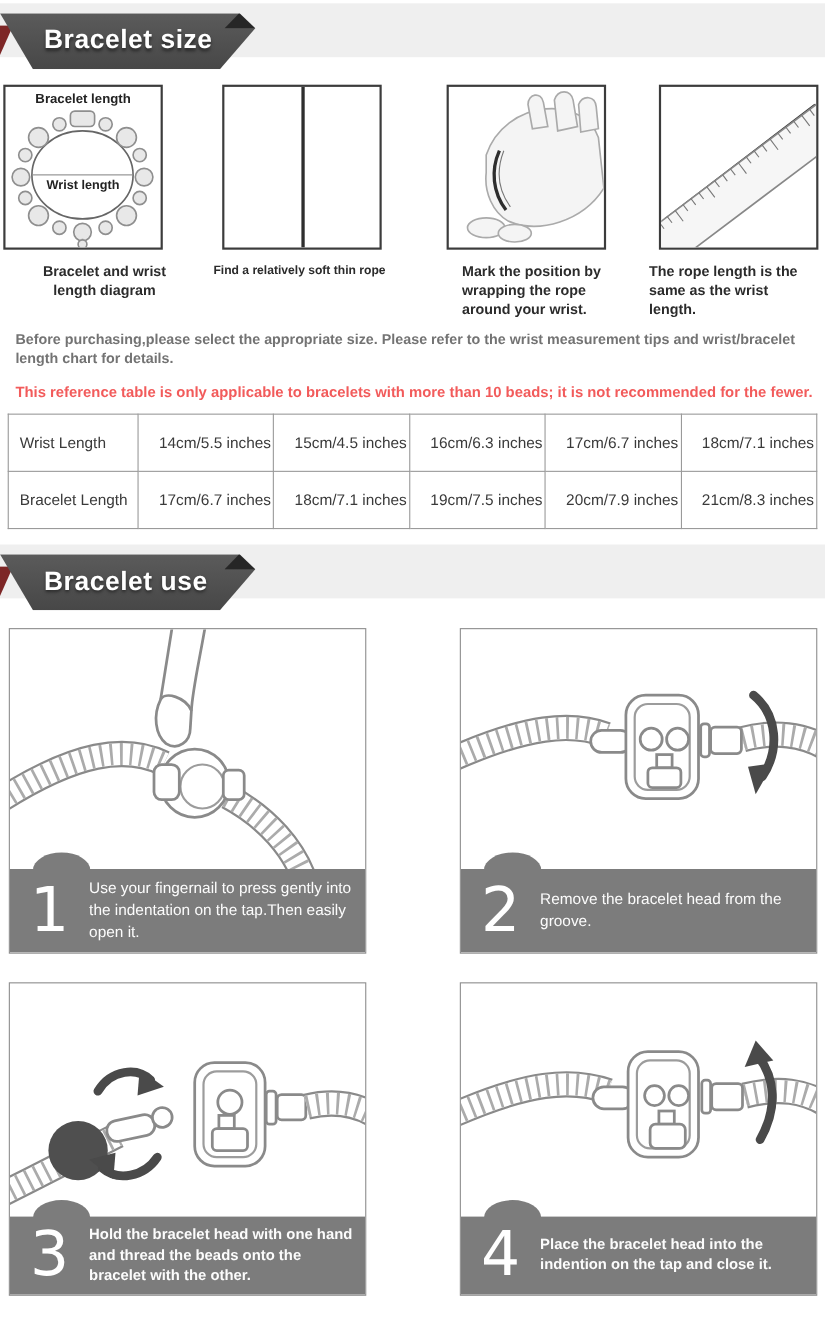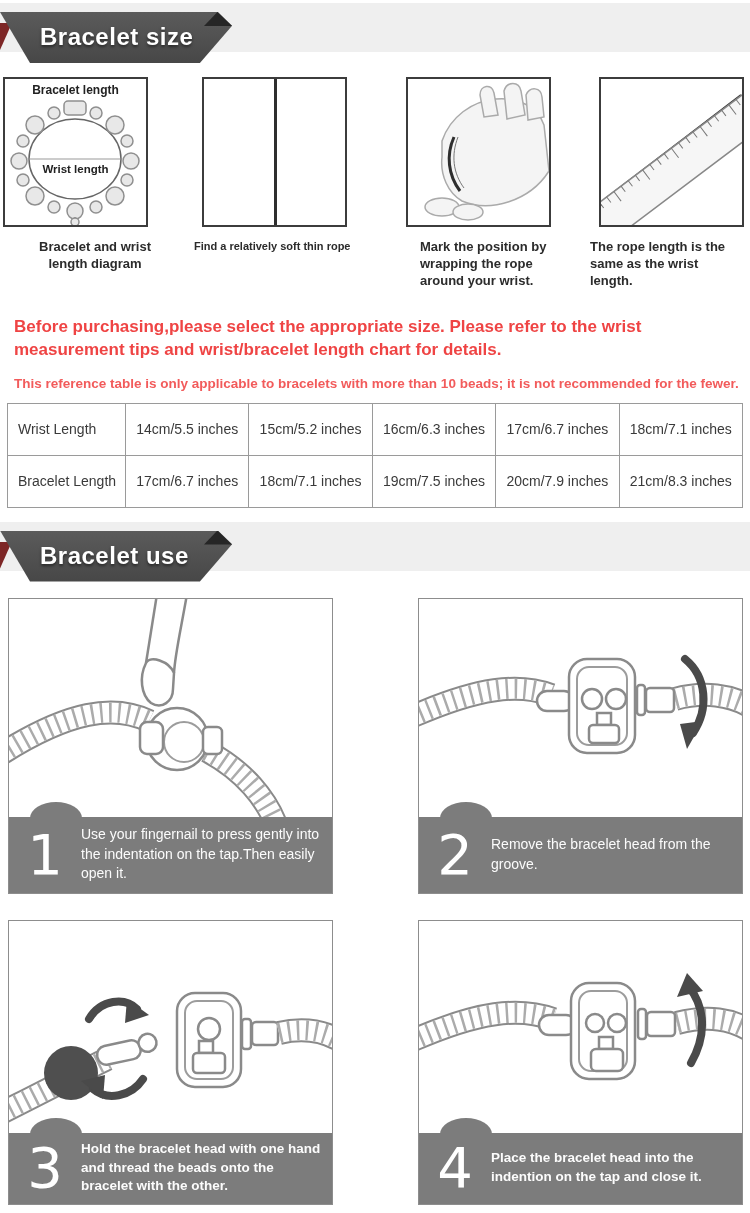--- a/index.html
+++ b/index.html
@@ -31,27 +31,27 @@
   .c2 .m-caption { width:180px; margin-left:2px; font-size:11px; }
   .c3 .m-caption { width:158px; margin-left:32px; }
   .c4 .m-caption { width:152px; margin-left:12px; }
   .diagram-label-top { position:absolute; top:4px; left:0; width:100%; text-align:center;
     font-size:12px; font-weight:bold; color:#222; }
   .diagram-label-inner { position:absolute; top:84px; left:0; width:100%; text-align:center;
     font-size:11.5px; font-weight:bold; color:#222; }
   .rope-line { position:absolute; left:70px; top:0; width:3px; height:100%; background:#2e2e2e; }
 
   
-  .intro { margin:26px 18px 0 14px; font-size:17px; font-weight:bold; color:#ef4444; line-height:1.35; }
+  .intro { margin:10px 18px 0 14px; font-size:13px; font-weight:bold; color:#737373; line-height:1.35; }
   .note { margin:14px 10px 0 14px; font-size:13.5px; font-weight:bold; color:#f25b5b; }
 
   
   .size-table { margin:12px 7px 0 7px; border-collapse:collapse; width:736px; table-layout:fixed; }
   .size-table td { border:1px solid #9a9a9a; height:52px; font-size:14px; color:#3a3a3a;
-    text-align:center; vertical-align:middle; padding:2px; }
+    text-align:right; vertical-align:middle; padding:2px; }
   .size-table td.rowlabel { width:118px; text-align:left; padding-left:10px; }
 
   
   .use-row { display:flex; padding-left:8px; gap:85px; }
   .use-row.first { margin-top:24px; }
   .use-row.second { margin-top:26px; }
   .step-panel { position:relative; width:325px; background:#fff; border:1px solid #8d8d8d; overflow:hidden; }
   .use-row.first .step-panel { height:296px; }
   .use-row.second .step-panel { height:285px; }
   .step-art { position:absolute; left:0; top:0; width:100%; }
@@ -186,21 +186,21 @@
   </div>
 
   <p class="intro">Before purchasing,please select the appropriate size. Please refer to the wrist measurement tips and wrist/bracelet length chart for details.</p>
   <p class="note">This reference table is only applicable to bracelets with more than 10 beads; it is not recommended for the fewer.</p>
 
   <table class="size-table">
     <tbody>
       <tr>
         <td class="rowlabel">Wrist Length</td>
         <td>14cm/5.5 inches</td>
-        <td>15cm/5.2 inches</td>
+        <td>15cm/4.5 inches</td>
         <td>16cm/6.3 inches</td>
         <td>17cm/6.7 inches</td>
         <td>18cm/7.1 inches</td>
       </tr>
       <tr>
         <td class="rowlabel">Bracelet Length</td>
         <td>17cm/6.7 inches</td>
         <td>18cm/7.1 inches</td>
         <td>19cm/7.5 inches</td>
         <td>20cm/7.9 inches</td>

